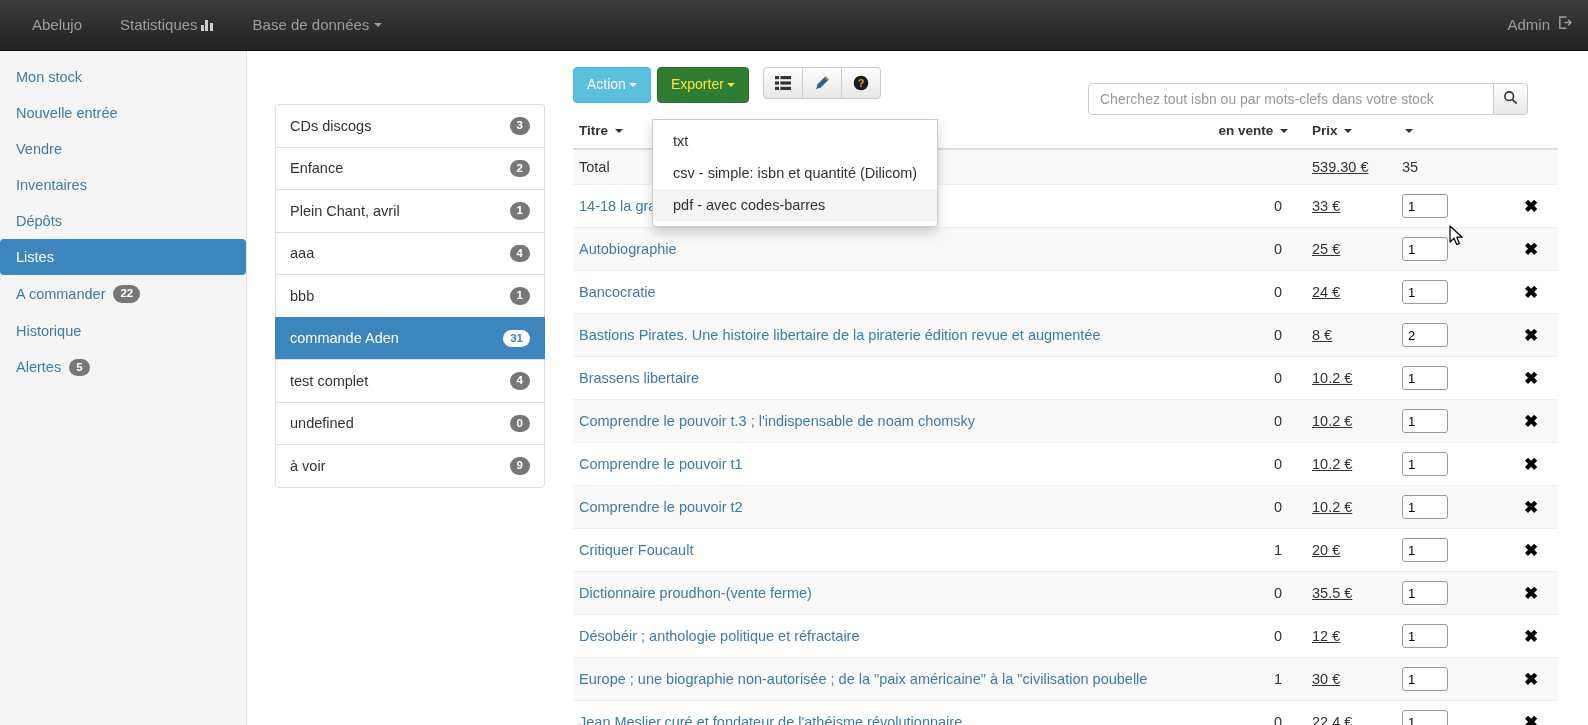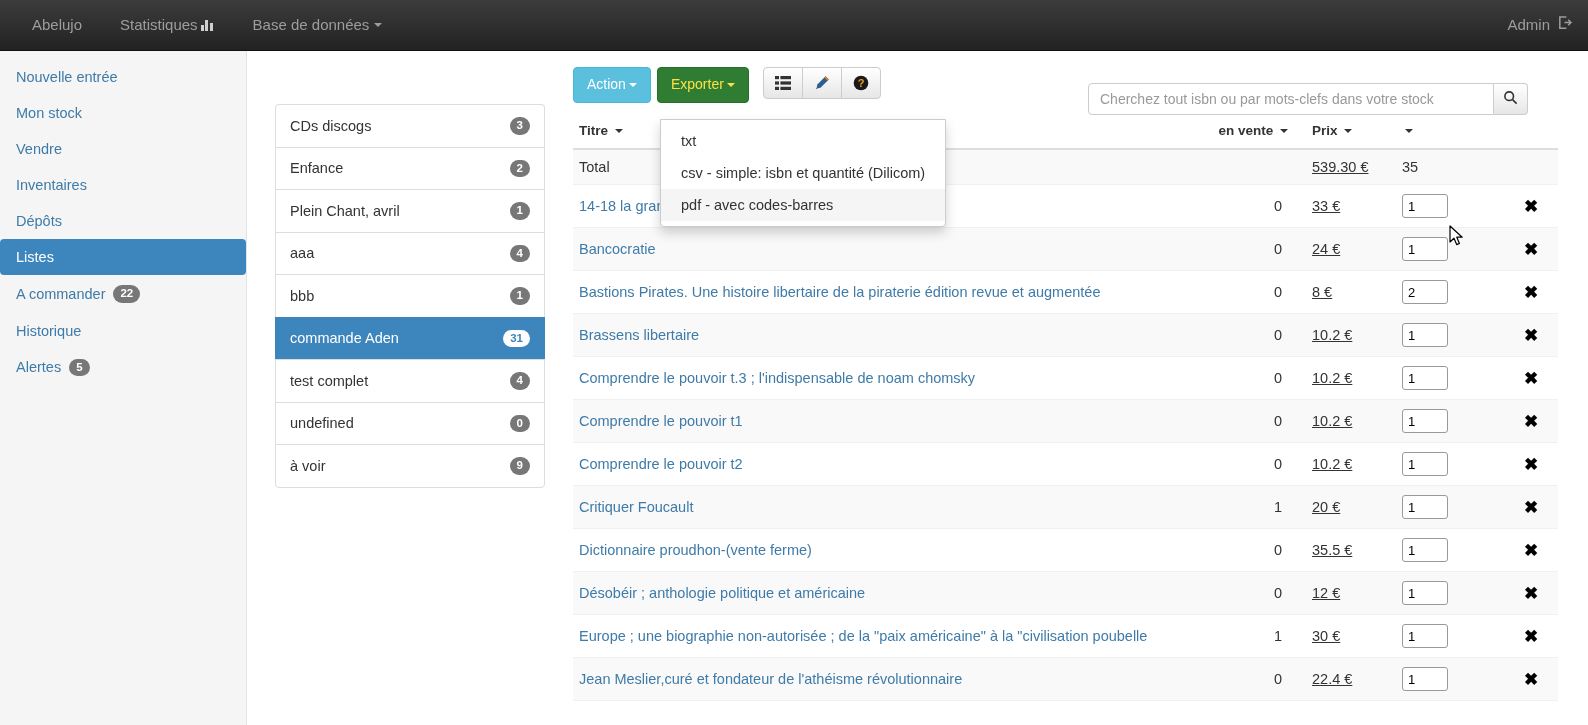--- a/index.html
+++ b/index.html
@@ -209,21 +209,20 @@
     position: absolute;
     left: 79px;
     top: 38px;
     min-width: 276px;
     background: #fff;
     border: 1px solid #ccc;
     border-radius: 0 0 4px 4px;
     box-shadow: 0 6px 12px rgba(0,0,0,.175);
     padding: 5px 0;
     z-index: 50;
-    margin-left: 8px;
   }
   .dropdown-menu li {
     list-style: none;
     padding: 8px 20px;
     font-size: 14.5px;
     color: #333;
     cursor: pointer;
     white-space: nowrap;
   }
   .dropdown-menu li:hover, .dropdown-menu li.hovered { background: #f5f5f5; }
@@ -322,24 +321,24 @@
           <path d="M8 8h7M12 5l3 3-3 3"></path>
       </svg>
     </span>
   </div>
 </div>
 
 <div class="page">
 
   <div class="sidebar">
     <div class="side-item">
+      <span>Mon stock</span>
+    </div>
+    <div class="side-item">
       <span>Nouvelle entrée</span>
-    </div>
-    <div class="side-item">
-      <span>Mon stock</span>
     </div>
     <div class="side-item">
       <span>Vendre</span>
     </div>
     <div class="side-item">
       <span>Inventaires</span>
     </div>
     <div class="side-item">
       <span>Dépôts</span>
     </div>
@@ -495,20 +494,27 @@
               <td class="c-del"></td>
             </tr>
             <tr>
               <td class="c-titre"><a>14-18 la grande guerre des classes</a></td>
               <td class="c-stock">0</td>
               <td class="c-prix">33 €</td>
               <td class="c-qty"><input class="num-spinner" type="number" value="1" style=""></td>
               <td class="c-del"><span class="del-x">✖</span></td>
             </tr>
             <tr>
+              <td class="c-titre"><a>Autobiographie</a></td>
+              <td class="c-stock">0</td>
+              <td class="c-prix">25 €</td>
+              <td class="c-qty"><input class="num-spinner" type="number" value="1" style=""></td>
+              <td class="c-del"><span class="del-x">✖</span></td>
+            </tr>
+            <tr>
               <td class="c-titre"><a>Bancocratie</a></td>
               <td class="c-stock">0</td>
               <td class="c-prix">24 €</td>
               <td class="c-qty"><input class="num-spinner" type="number" value="1" style=""></td>
               <td class="c-del"><span class="del-x">✖</span></td>
             </tr>
             <tr>
               <td class="c-titre"><a>Bastions Pirates. Une histoire libertaire de la piraterie édition revue et augmentée</a></td>
               <td class="c-stock">0</td>
               <td class="c-prix">8 €</td>
@@ -551,21 +557,21 @@
               <td class="c-del"><span class="del-x">✖</span></td>
             </tr>
             <tr>
               <td class="c-titre"><a>Dictionnaire proudhon-(vente ferme)</a></td>
               <td class="c-stock">0</td>
               <td class="c-prix">35.5 €</td>
               <td class="c-qty"><input class="num-spinner" type="number" value="1" style=""></td>
               <td class="c-del"><span class="del-x">✖</span></td>
             </tr>
             <tr>
-              <td class="c-titre"><a>Désobéir ; anthologie politique et américaine</a></td>
+              <td class="c-titre"><a>Désobéir ; anthologie politique et réfractaire</a></td>
               <td class="c-stock">0</td>
               <td class="c-prix">12 €</td>
               <td class="c-qty"><input class="num-spinner" type="number" value="1" style=""></td>
               <td class="c-del"><span class="del-x">✖</span></td>
             </tr>
             <tr>
               <td class="c-titre"><a>Europe ; une biographie non-autorisée ; de la "paix américaine" à la "civilisation poubelle</a></td>
               <td class="c-stock">1</td>
               <td class="c-prix">30 €</td>
               <td class="c-qty"><input class="num-spinner" type="number" value="1" style=""></td>

